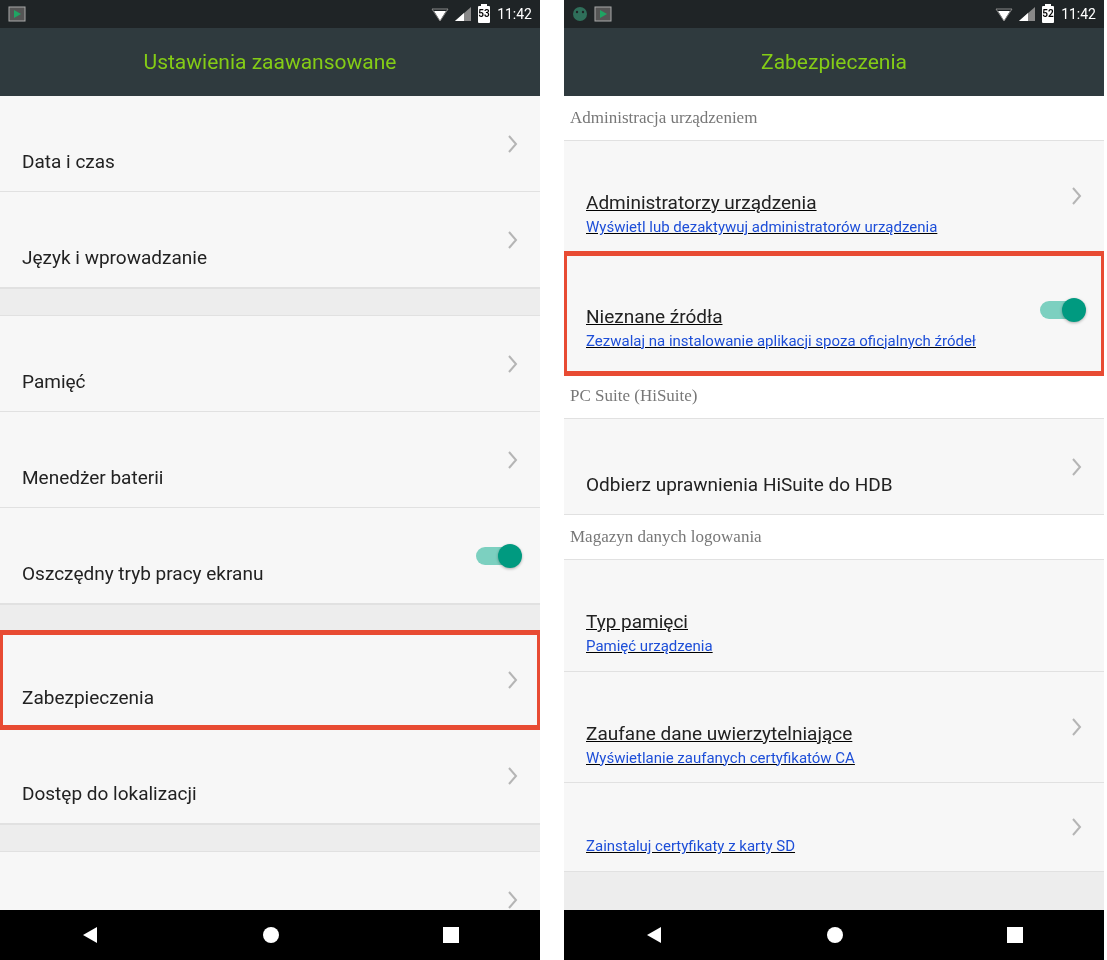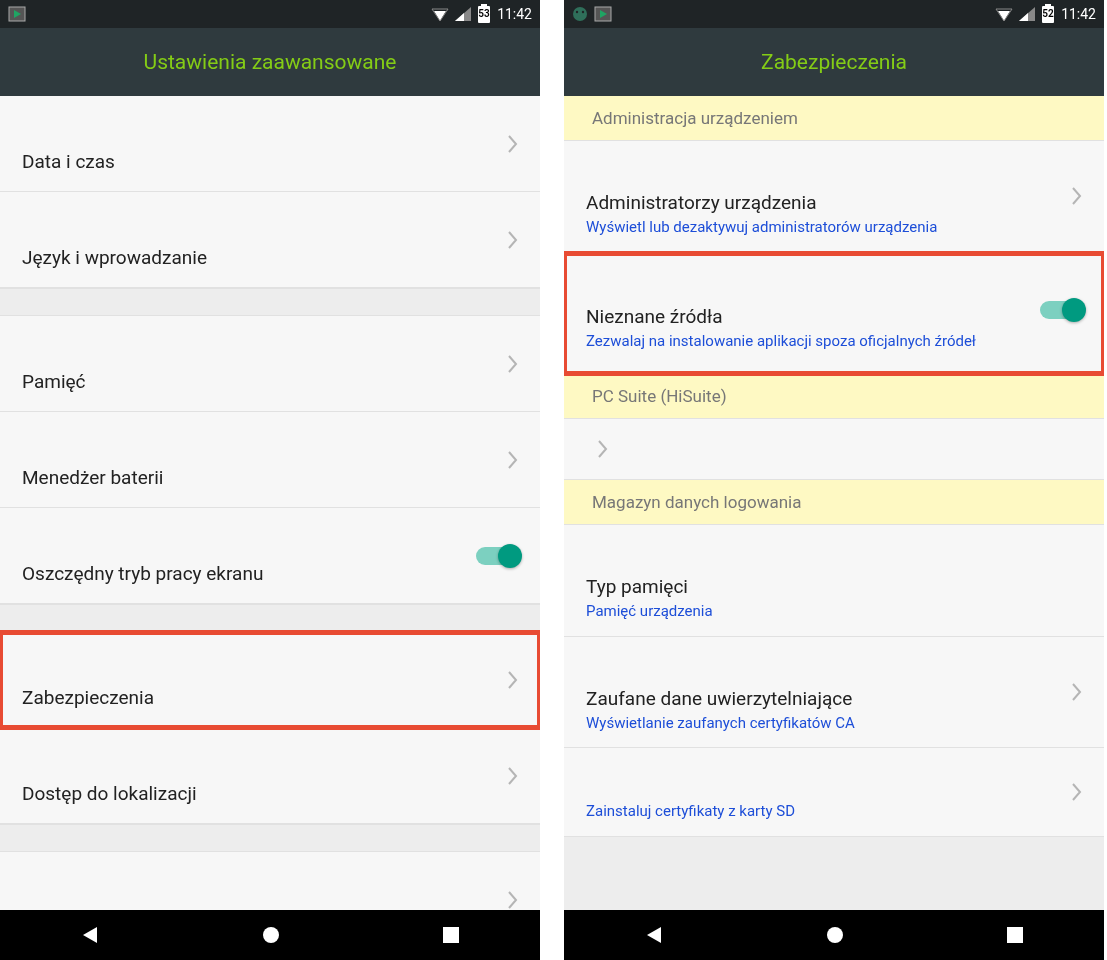--- a/index.html
+++ b/index.html
@@ -45,34 +45,35 @@
     font-weight: 400;
   }
   .list { flex: 1; overflow: hidden; }
   .section-gap {
     height: 28px;
     background: #ededed;
     border-top: 1px solid #e1e1e1;
     border-bottom: 1px solid #e1e1e1;
   }
   .section-header {
-    padding: 12px 28px;
+    padding: 12px 6px;
     color: #777;
     font-size: 17px;
-    background: #fef9c3;
+    background: #ffffff;
     border-bottom: 1px solid #e1e1e1;
+    font-family: Liberation Serif, serif;
   }
   .row {
     display: flex;
     align-items: center;
     background: #f7f7f7;
     padding: 18px 20px 18px 22px;
     border-bottom: 1px solid #e1e1e1;
   }
-  .row.compact { padding-top: 14px; padding-bottom: 14px; }
+  .row.compact { padding-top: 14px; padding-bottom: 14px; text-decoration: underline; }
   .row .texts { flex: 1; min-width: 0; margin-top: 36px; }
   .row .title { font-size: 19px; color: #222; }
   .row .sub { font-size: 15px; color: #1d4ed8; margin-top: 4px; line-height: 1.3; }
   .chev {
     width: 14px; height: 24px;
     display: flex; align-items: center; justify-content: center;
     color: #b5b5b5;
     margin-left: 10px;
   }
   .switch {
@@ -303,20 +304,23 @@
       </div>
       <div class="switch on">
           <div class="knob"></div>
         </div>
     </div>
 
     <div class="section-header">PC Suite (HiSuite)</div>
 
 
     <div class="row">
+      <div class="texts">
+          <div class="title">Odbierz uprawnienia HiSuite do HDB</div>
+        </div>
       <div class="chev">
           <svg width="10" height="18">
             <polyline points="1,1 8,9 1,17" fill="none" stroke="#b5b5b5" stroke-width="2"></polyline>
           </svg>
         </div>
     </div>
 
     <div class="section-header">Magazyn danych logowania</div>
 
     <div class="row compact">

